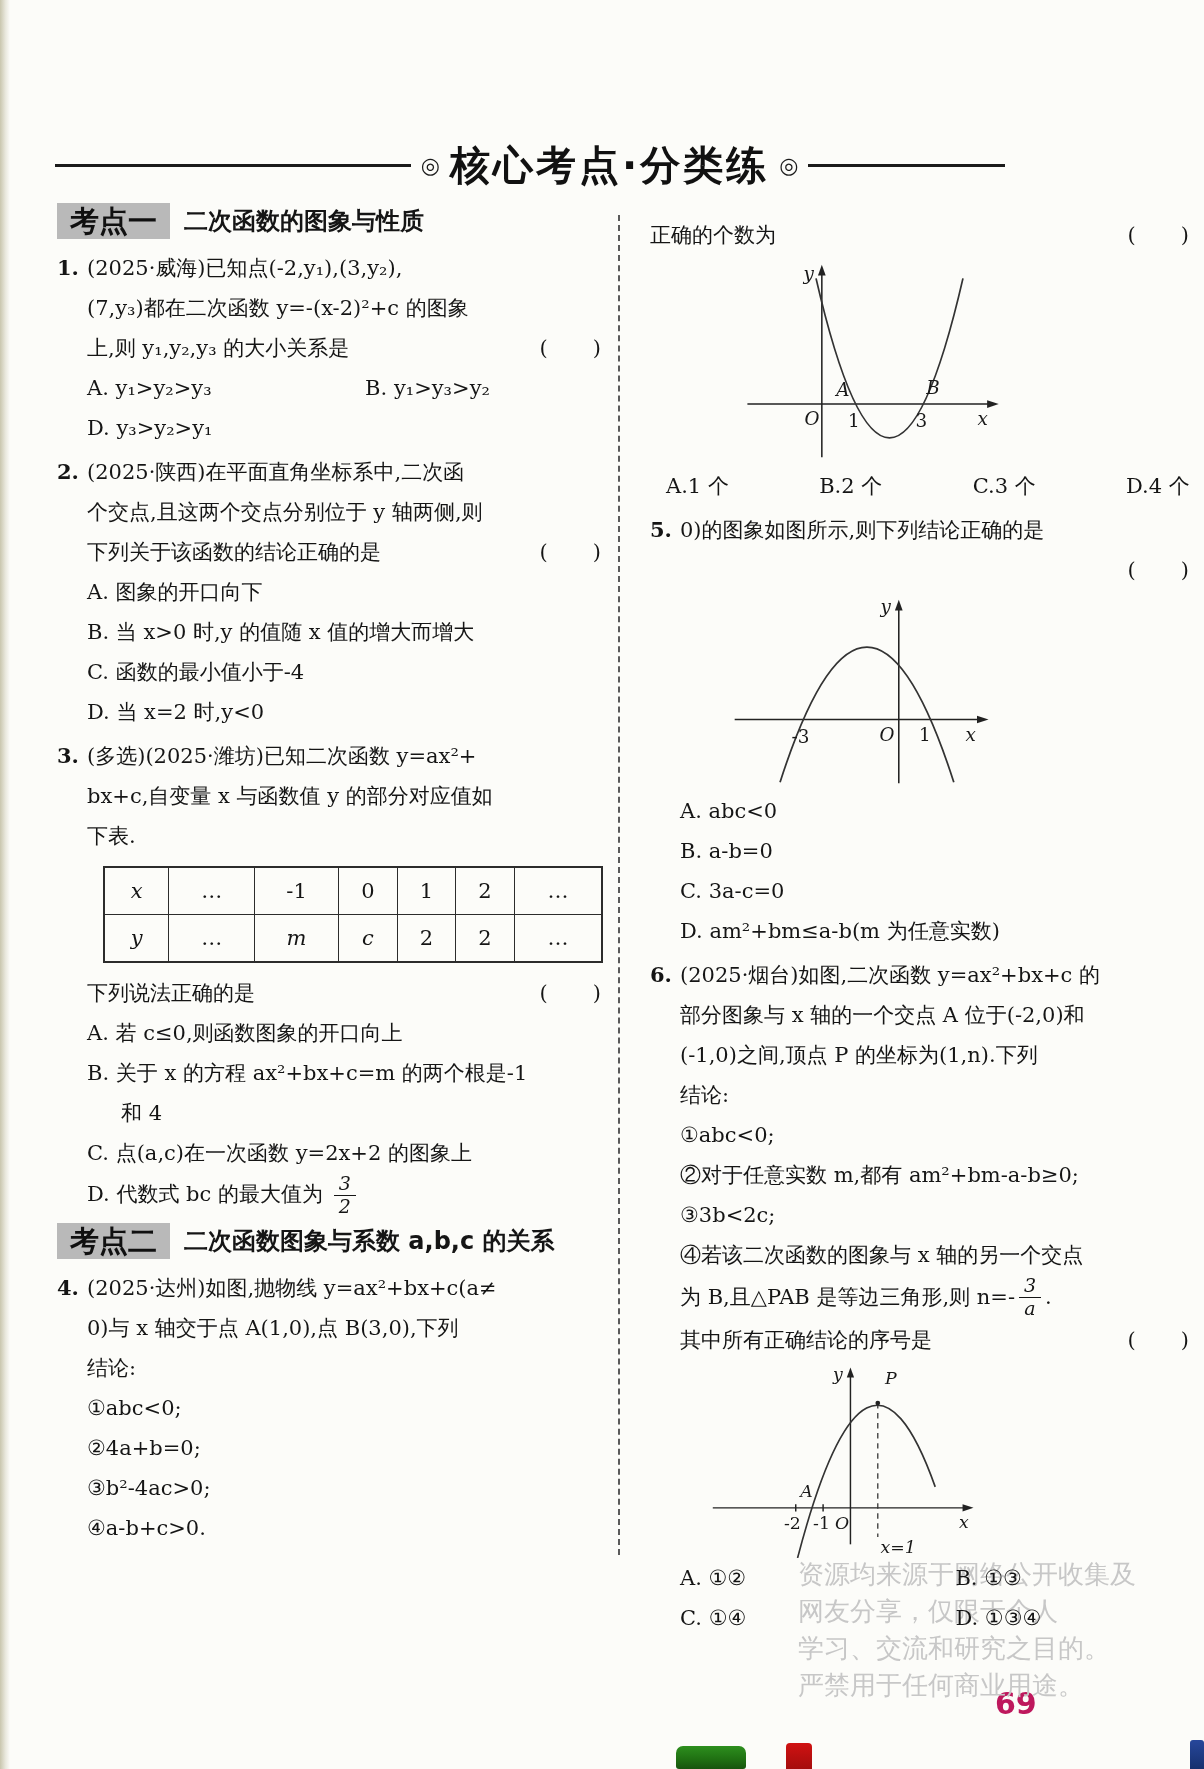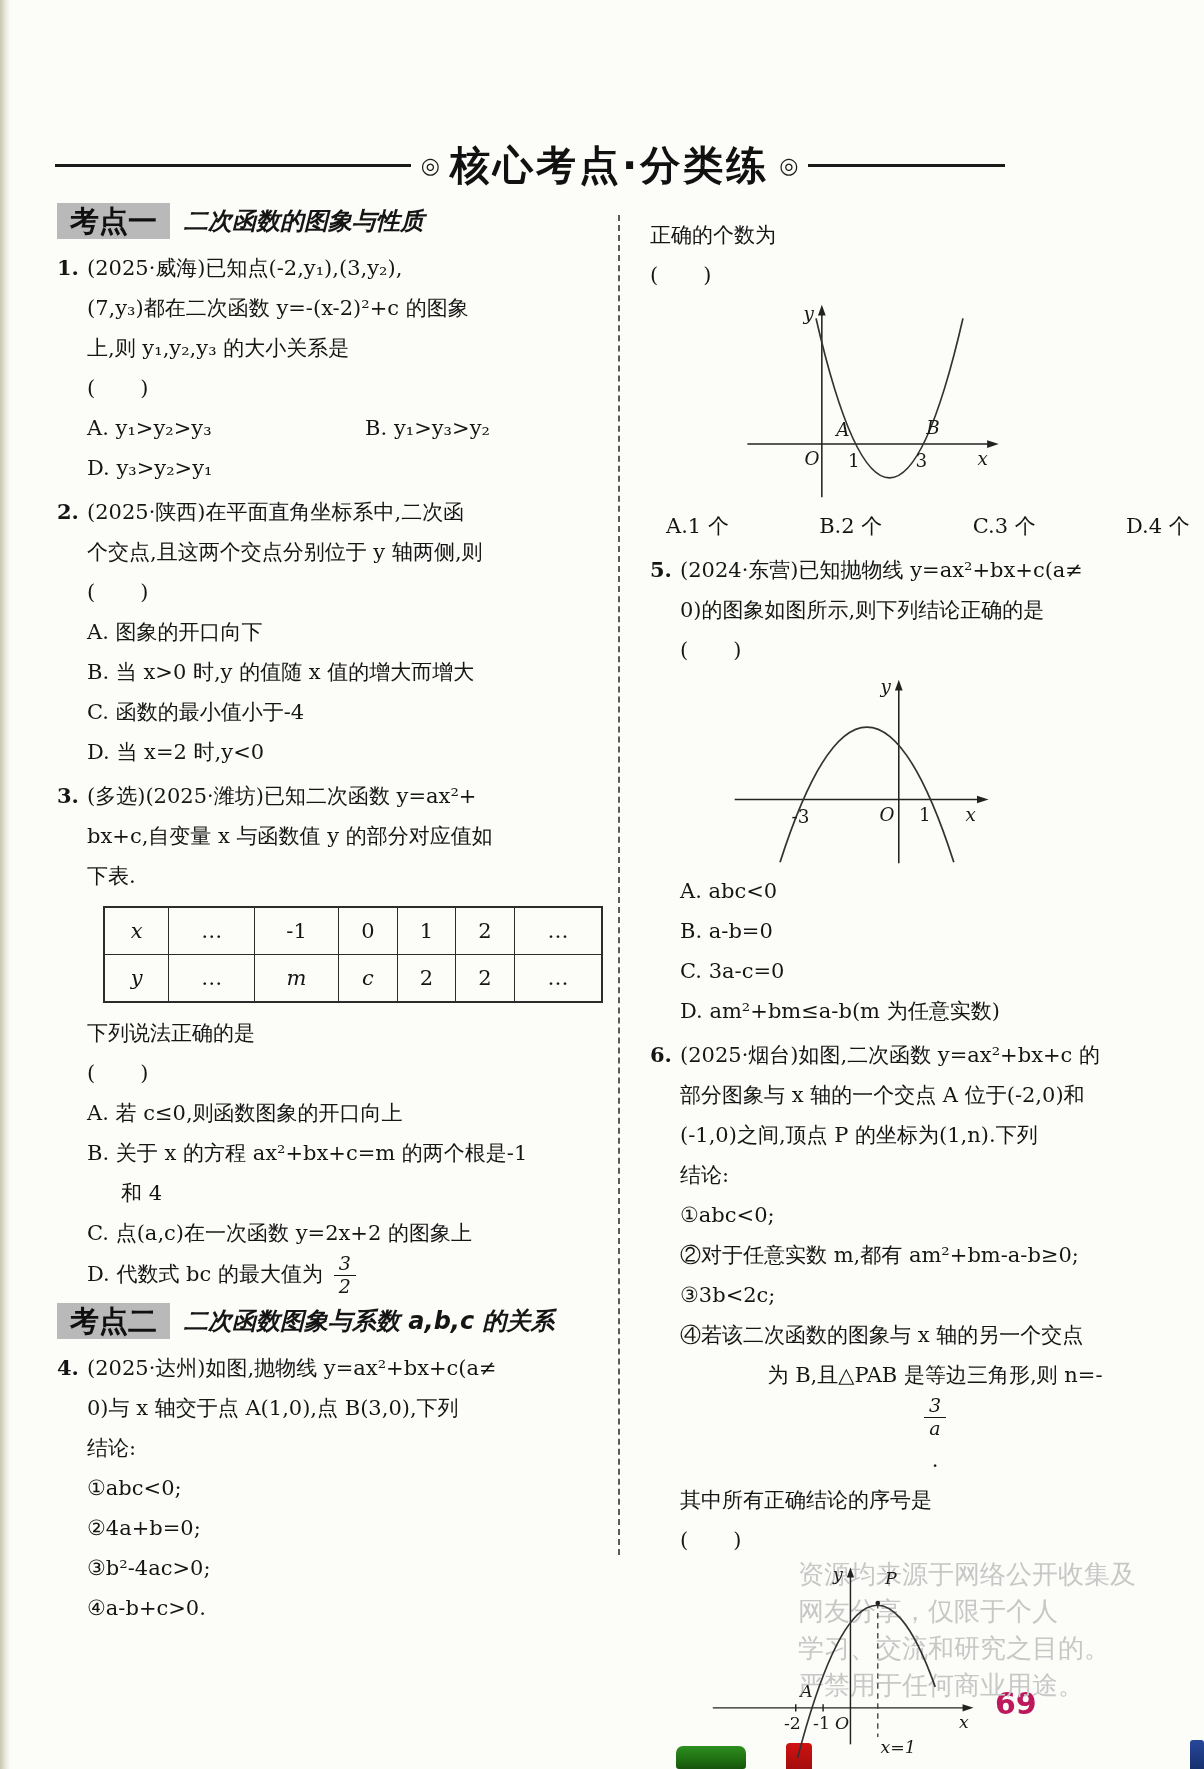--- a/index.html
+++ b/index.html
@@ -17,35 +17,35 @@
   .hline.l{flex:1.9;}
   .hline.r{flex:1.05;}
   .orn{font-size:22px;line-height:1;color:#1b1b1b;font-family:"DejaVu Sans","Liberation Sans",sans-serif;}
   .htitle{font-family:"DejaVu Sans","Liberation Sans",sans-serif;font-weight:bold;
     font-size:40px;letter-spacing:3px;color:#111;white-space:nowrap;}
   
   .divider{position:absolute;left:618px;top:215px;height:1340px;border-left:2px dashed #5a5a5a;}
   .col{position:absolute;line-height:40px;}
   .col.left{left:57px;top:198px;width:545px;}
   .col.right{left:650px;top:215px;width:540px;z-index:2;}
-  .line{display:block;flex-direction:column;}
+  .line{display:block;}
   .qline{display:flex;justify-content:space-between;}
   .bracket{white-space:pre;letter-spacing:1px;}
   
   .prob{display:flex;margin-top:4px;}
   .pnum{width:30px;font-weight:bold;flex:none;}
   .pbody{flex:1;min-width:0;}
   .optgrid2{display:grid;grid-template-columns:54% 46%;}
   .opts .line{display:block;}
   .indent2{padding-left:34px;}
   
   .kaodian{display:flex;align-items:center;gap:14px;margin:2px 0 6px 0;line-height:42px;}
   .badge{background:#b9b9b9;color:#101010;font-family:"DejaVu Sans","Liberation Sans",sans-serif;
     font-weight:bold;font-size:29px;padding:0 13px;line-height:36px;flex:none;}
-  .ktitle{font-family:"DejaVu Sans","Liberation Sans",sans-serif;font-weight:bold;font-size:24px;white-space:nowrap;font-style:italic;}
+  .ktitle{font-family:"DejaVu Sans","Liberation Sans",sans-serif;font-weight:bold;font-size:24px;white-space:nowrap;}
   
   table.vals{border-collapse:collapse;margin:10px 0 10px 16px;width:500px;}
   table.vals td{border:1.5px solid #2c2c2c;text-align:center;height:44px;font-size:21px;}
   table.vals{border:2.5px solid #2c2c2c;}
   td.it{font-style:italic;}
   
   .frline{display:flex;align-items:center;}
   .frac{display:inline-flex;flex-direction:column;align-items:center;line-height:1.15;
     font-size:19px;margin:0 4px;vertical-align:middle;font-style:italic;}
   .frac .fnum{border-bottom:1.6px solid #151515;padding:0 5px;}
@@ -112,20 +112,21 @@
       </div>
     </div>
   </div>
 
   <div class="prob">
     <span class="pnum">2.</span>
     <div class="pbody">
       <span class="line">(2025·陕西)在平面直角坐标系中,二次函</span>
       <span class="line">个交点,且这两个交点分别位于 y 轴两侧,则</span>
       <div class="line qline">
+        <span>下列关于该函数的结论正确的是</span>
         <span class="bracket">(　　)</span>
       </div>
       <div class="opts">
         <span class="line">A. 图象的开口向下</span>
         <span class="line">B. 当 x&gt;0 时,y 的值随 x 值的增大而增大</span>
         <span class="line">C. 函数的最小值小于-4</span>
         <span class="line">D. 当 x=2 时,y&lt;0</span>
       </div>
     </div>
   </div>
@@ -224,21 +225,20 @@
   <div class="countrow">
     <span>A.1 个</span>
     <span>B.2 个</span>
     <span>C.3 个</span>
     <span>D.4 个</span>
   </div>
 
   <div class="prob">
     <span class="pnum">5.</span>
     <div class="pbody">
-      <span class="line">(2024·东营)已知抛物线 y=ax²+bx+c(a≠</span>
       <span class="line">0)的图象如图所示,则下列结论正确的是</span>
       <div class="line qline">
         <span></span>
         <span class="bracket">(　　)</span>
       </div>
 
       <svg class="graph" width="290" height="195" viewBox="0 0 300 202" style="margin:4px 0 2px 40px;">
         <line class="ax" x1="15" y1="130" x2="268" y2="130"></line>
         <polygon class="arrow" points="278,130 266,126 266,134"></polygon>
         <line class="ax" x1="185" y1="14" x2="185" y2="196"></line>

